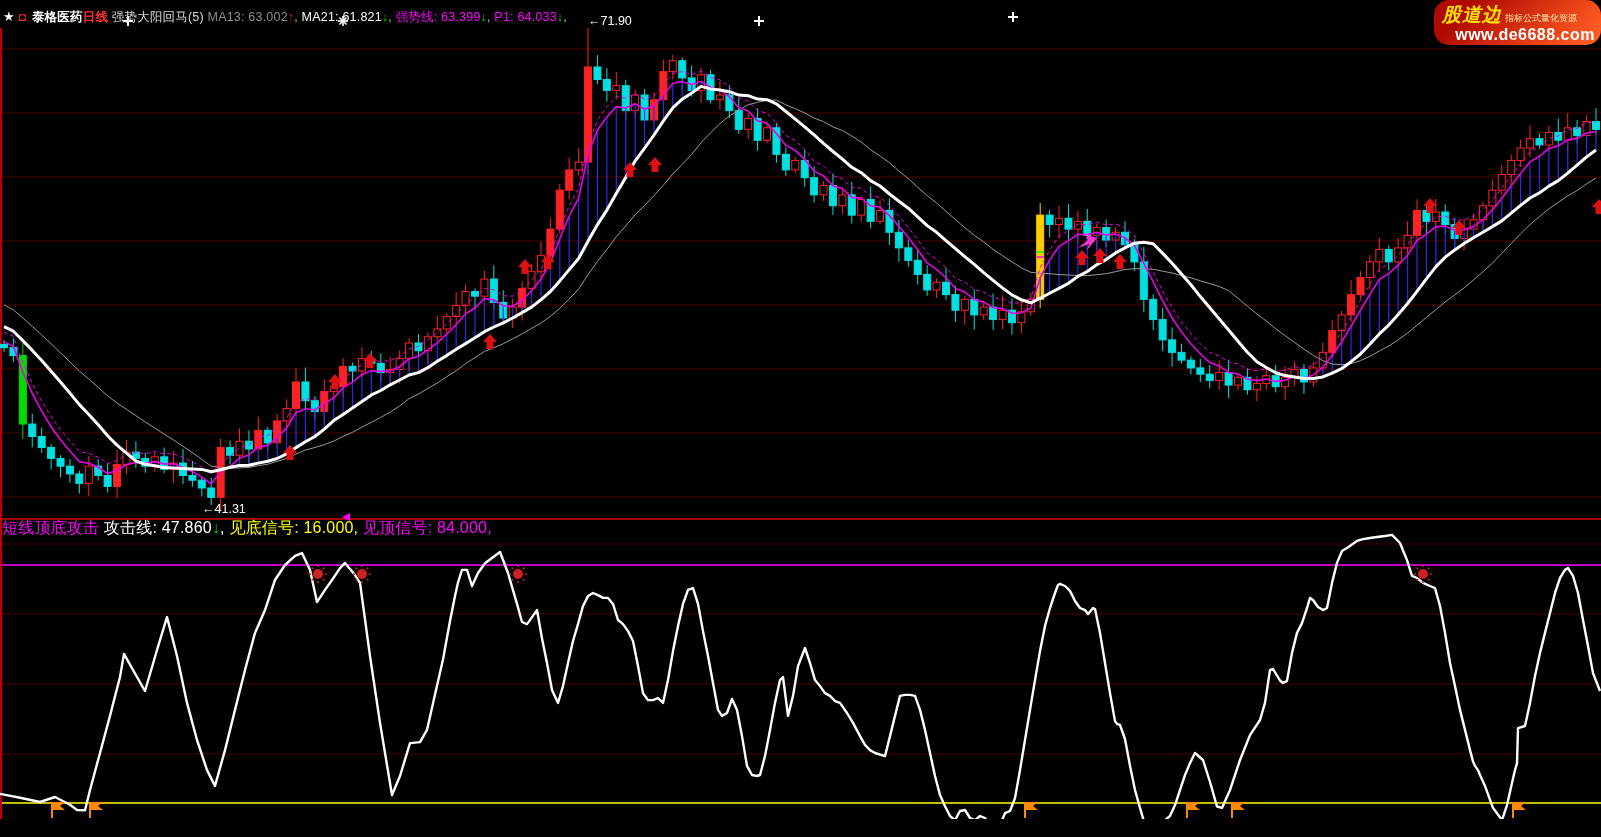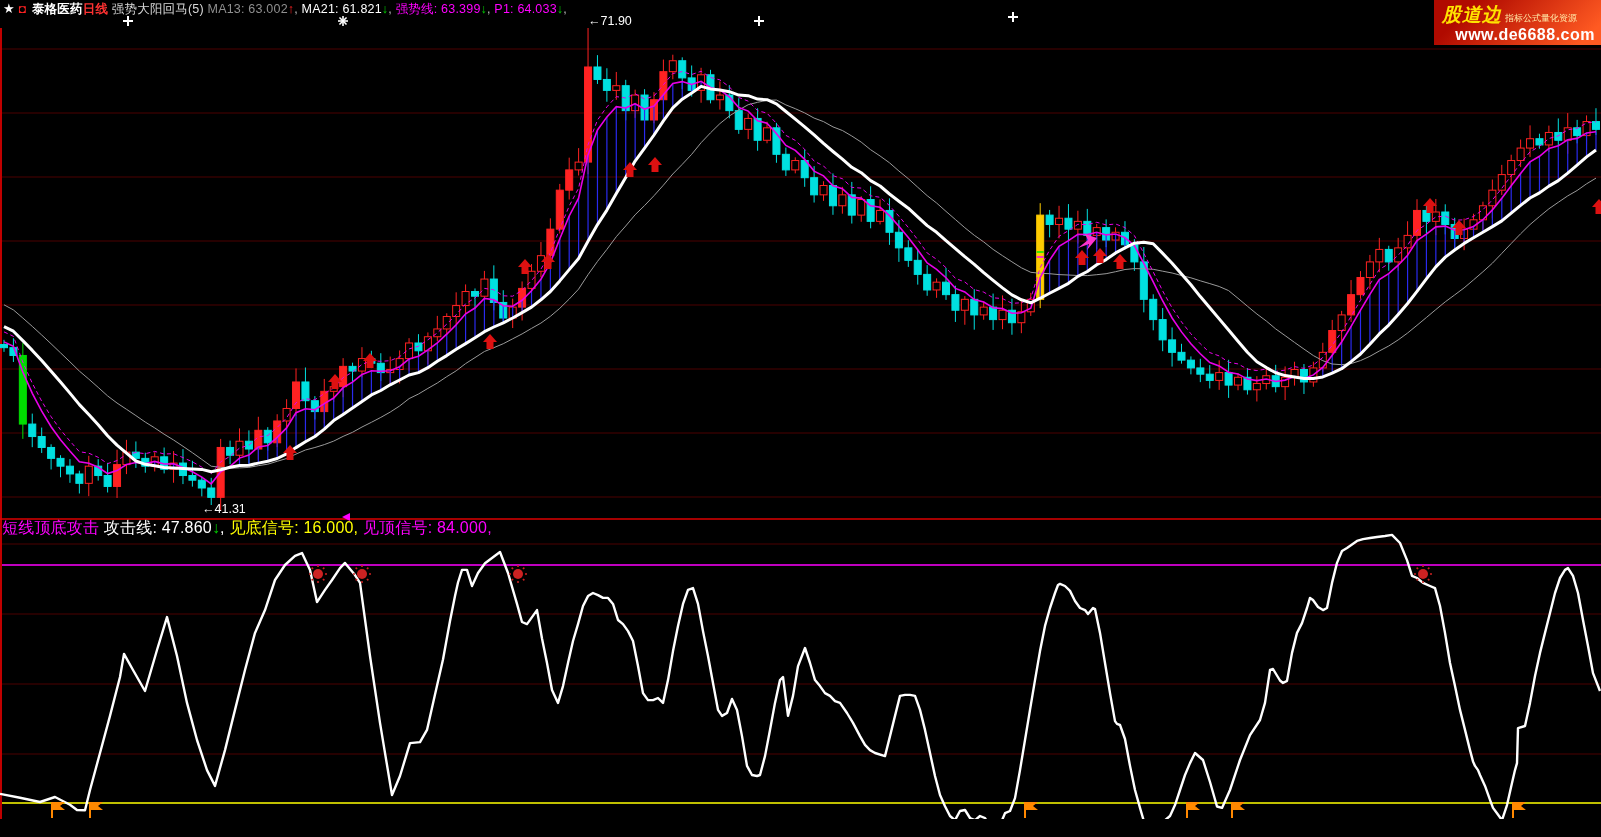--- a/index.html
+++ b/index.html
@@ -1,26 +1,26 @@
 <!DOCTYPE html>
 <html><head>
 <meta charset="utf-8">
 <style>
   html,body{margin:0;padding:0;background:#000;}
   .screen{position:relative;width:1601px;height:819px;background:#000;overflow:hidden;
           font-family:"Liberation Sans","DejaVu Sans",sans-serif;}
   svg#chart{position:absolute;left:0;top:0;}
-  .hdr{position:absolute;left:0;top:0;height:26px;line-height:18px;font-size:12.5px;
+  .hdr{position:absolute;left:0;top:0;height:26px;line-height:34px;font-size:12.5px;
        white-space:nowrap;z-index:5;}
   .hdr .star{color:#fff;margin-left:3px;font-size:13px;}
   .hdr .appicon{color:#ff2222;margin:0 6px 0 4px;font-size:12px;}
   .p2hdr{position:absolute;left:2px;top:519px;height:17px;line-height:17px;font-size:16px;
          white-space:nowrap;z-index:5;}
   .banner{position:absolute;top:0;right:0;width:167px;height:45px;z-index:6;
-          padding:2px 6px 0 8px;box-sizing:border-box;cursor:pointer;}
+          padding:2px 6px 0 8px;box-sizing:border-box;cursor:pointer;border-radius:15px;}
   .banner .brow{white-space:nowrap;}
   .banner .brand{font-size:19px;font-weight:bold;font-style:italic;letter-spacing:1px;}
   .banner .tag{font-size:9px;margin-left:3px;}
   .banner .url{font-size:16px;font-weight:bold;letter-spacing:.5px;margin-top:-2px;text-align:right;}
   span[data-name="text-segment"]{letter-spacing:.2px;}
 </style>
 </head>
 <body>
 
 <div class="screen" data-name="app-window">

